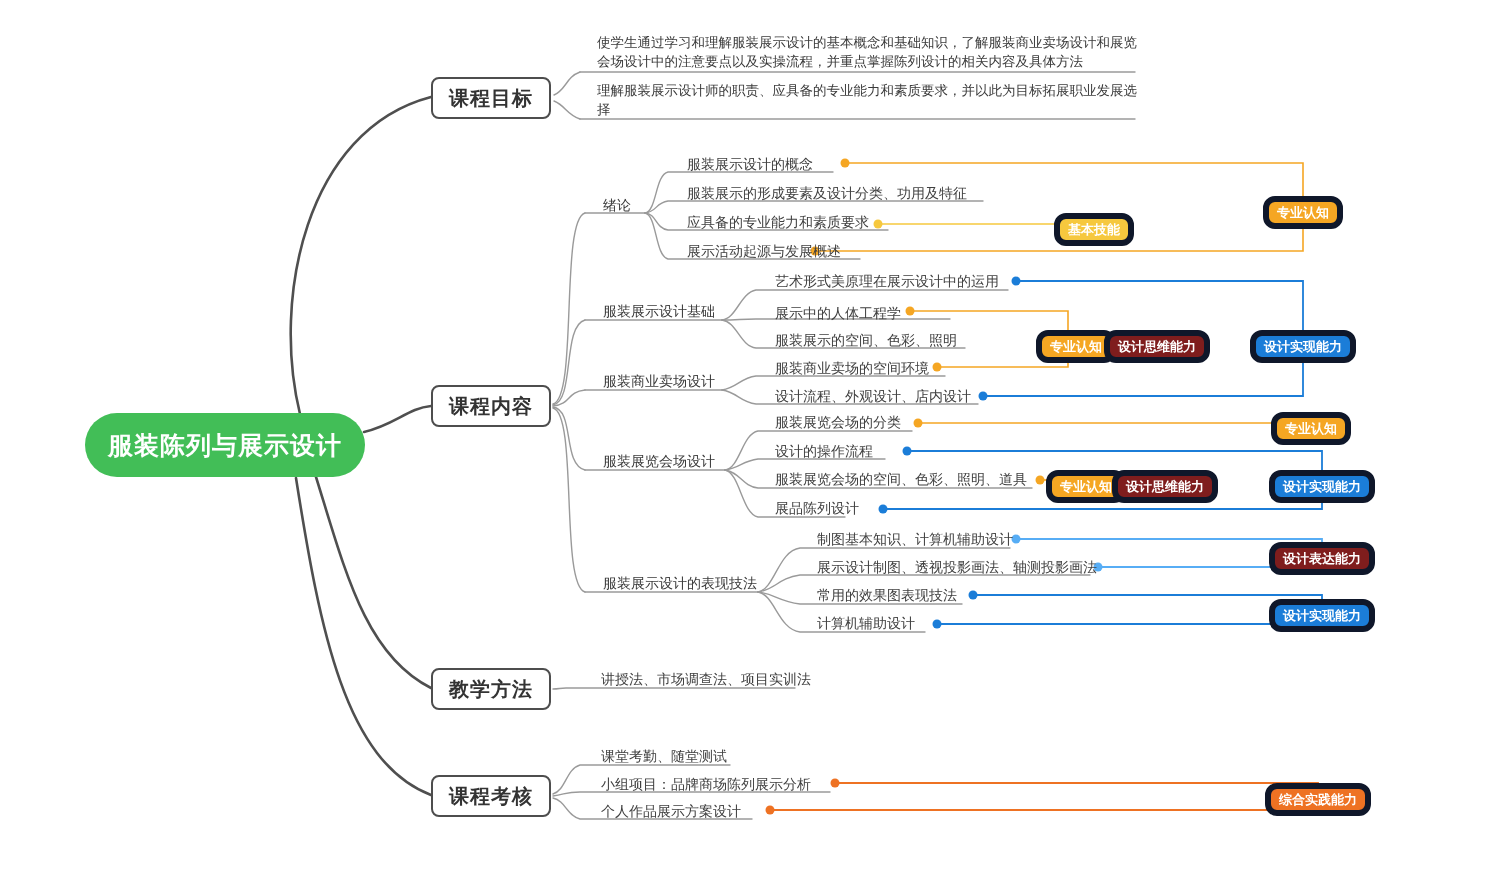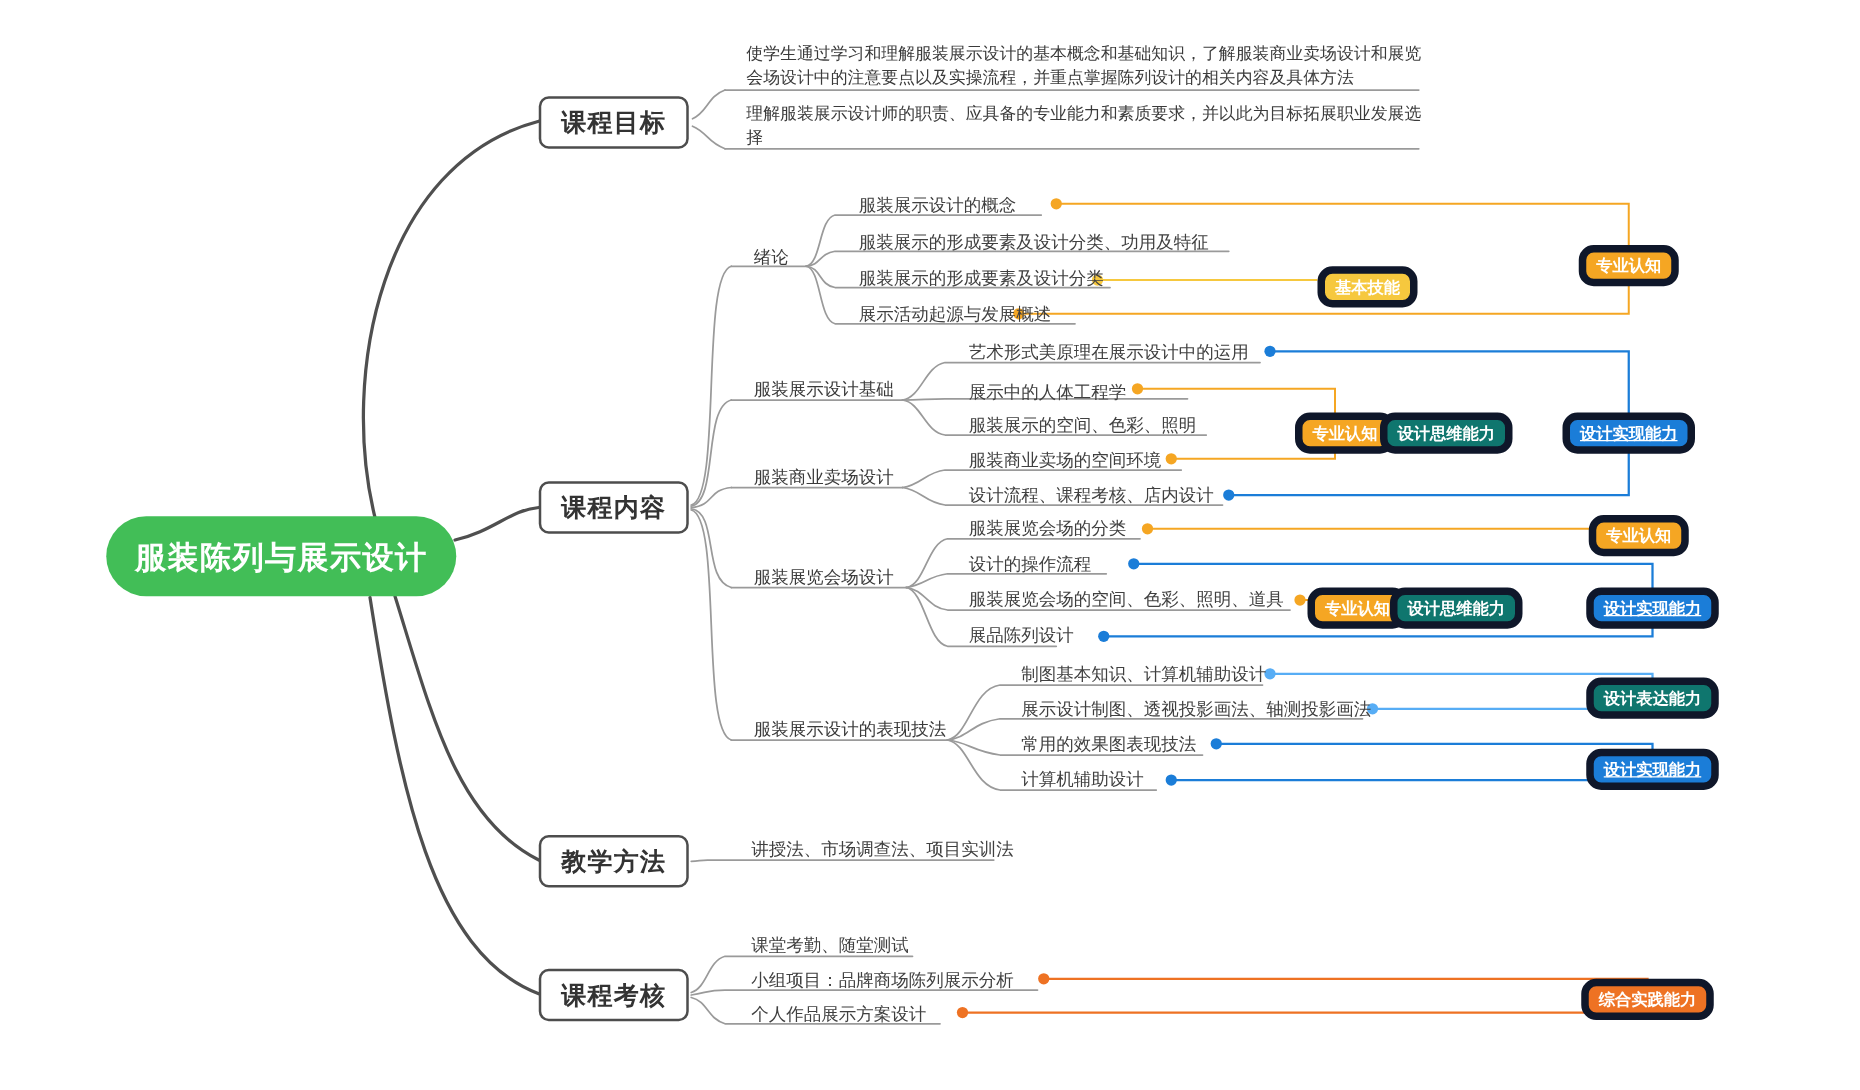--- a/index.html
+++ b/index.html
@@ -37,22 +37,22 @@
   }
   
   .tag {
     position:absolute; white-space:nowrap;
     color:#ffffff; font-size:13px; font-weight:bold; line-height:17px;
     padding:2px 8px; border-radius:12px; border:6px solid #0f172a;
   }
   .tag.centered { transform:translateX(-50%); }
   .tag.orange    { background:#F5A623; }
   .tag.yellow    { background:#F6C83E; }
-  .tag.lightblue { background:#0f766e; }
-  .tag.darkblue  { background:#1B7DD8;text-decoration:underline; }
+  .tag.lightblue { background:#7f1d1d; }
+  .tag.darkblue  { background:#1B7DD8; }
   .tag.redorange { background:#EE7223; }
 
   
   .main-curve { stroke:#4F4F4F; stroke-width:2.6; fill:none; stroke-linecap:round; }
   .wire       { stroke:#9A9A9A; stroke-width:1.4; fill:none; stroke-linecap:round; }
   .ln-orange    { stroke:#F5A623; stroke-width:1.6; fill:none; }
   .ln-yellow    { stroke:#F6C83E; stroke-width:1.6; fill:none; }
   .ln-darkblue  { stroke:#1B7DD8; stroke-width:1.8; fill:none; }
   .ln-lightblue { stroke:#57ADF5; stroke-width:1.8; fill:none; }
   .ln-redorange { stroke:#EE7223; stroke-width:1.8; fill:none; }
@@ -183,29 +183,29 @@
   <div class="para" style="left:597px;top:33px">使学生通过学习和理解服装展示设计的基本概念和基础知识，了解服装商业卖场设计和展览会场设计中的注意要点以及实操流程，并重点掌握陈列设计的相关内容及具体方法</div>
 
   <div class="l2" style="left:603px;top:197px">绪论</div>
   <div class="l2" style="left:603px;top:303px">服装展示设计基础</div>
   <div class="l2" style="left:603px;top:373px">服装商业卖场设计</div>
   <div class="l2" style="left:603px;top:453px">服装展览会场设计</div>
   <div class="l2" style="left:603px;top:575px">服装展示设计的表现技法</div>
 
   <div class="leaf" style="left:687px;top:156px">服装展示设计的概念</div>
   <div class="leaf" style="left:687px;top:185px">服装展示的形成要素及设计分类、功用及特征</div>
-  <div class="leaf" style="left:687px;top:214px">服装展示的形成要素及设计分类</div>
+  <div class="leaf" style="left:687px;top:214px">应具备的专业能力和素质要求</div>
   <div class="leaf" style="left:687px;top:243px">展示活动起源与发展概述</div>
 
   <div class="leaf" style="left:775px;top:273px">艺术形式美原理在展示设计中的运用</div>
   <div class="leaf" style="left:775px;top:305px">展示中的人体工程学</div>
   <div class="leaf" style="left:775px;top:332px">服装展示的空间、色彩、照明</div>
 
   <div class="leaf" style="left:775px;top:360px">服装商业卖场的空间环境</div>
-  <div class="leaf" style="left:775px;top:388px">设计流程、课程考核、店内设计</div>
+  <div class="leaf" style="left:775px;top:388px">设计流程、外观设计、店内设计</div>
 
   <div class="leaf" style="left:775px;top:414px">服装展览会场的分类</div>
   <div class="leaf" style="left:775px;top:443px">设计的操作流程</div>
   <div class="leaf" style="left:775px;top:471px">服装展览会场的空间、色彩、照明、道具</div>
   <div class="leaf" style="left:775px;top:500px">展品陈列设计</div>
 
   <div class="leaf" style="left:817px;top:531px">制图基本知识、计算机辅助设计</div>
   <div class="leaf" style="left:817px;top:559px">展示设计制图、透视投影画法、轴测投影画法</div>
   <div class="leaf" style="left:817px;top:587px">常用的效果图表现技法</div>
   <div class="leaf" style="left:817px;top:615px">计算机辅助设计</div>

